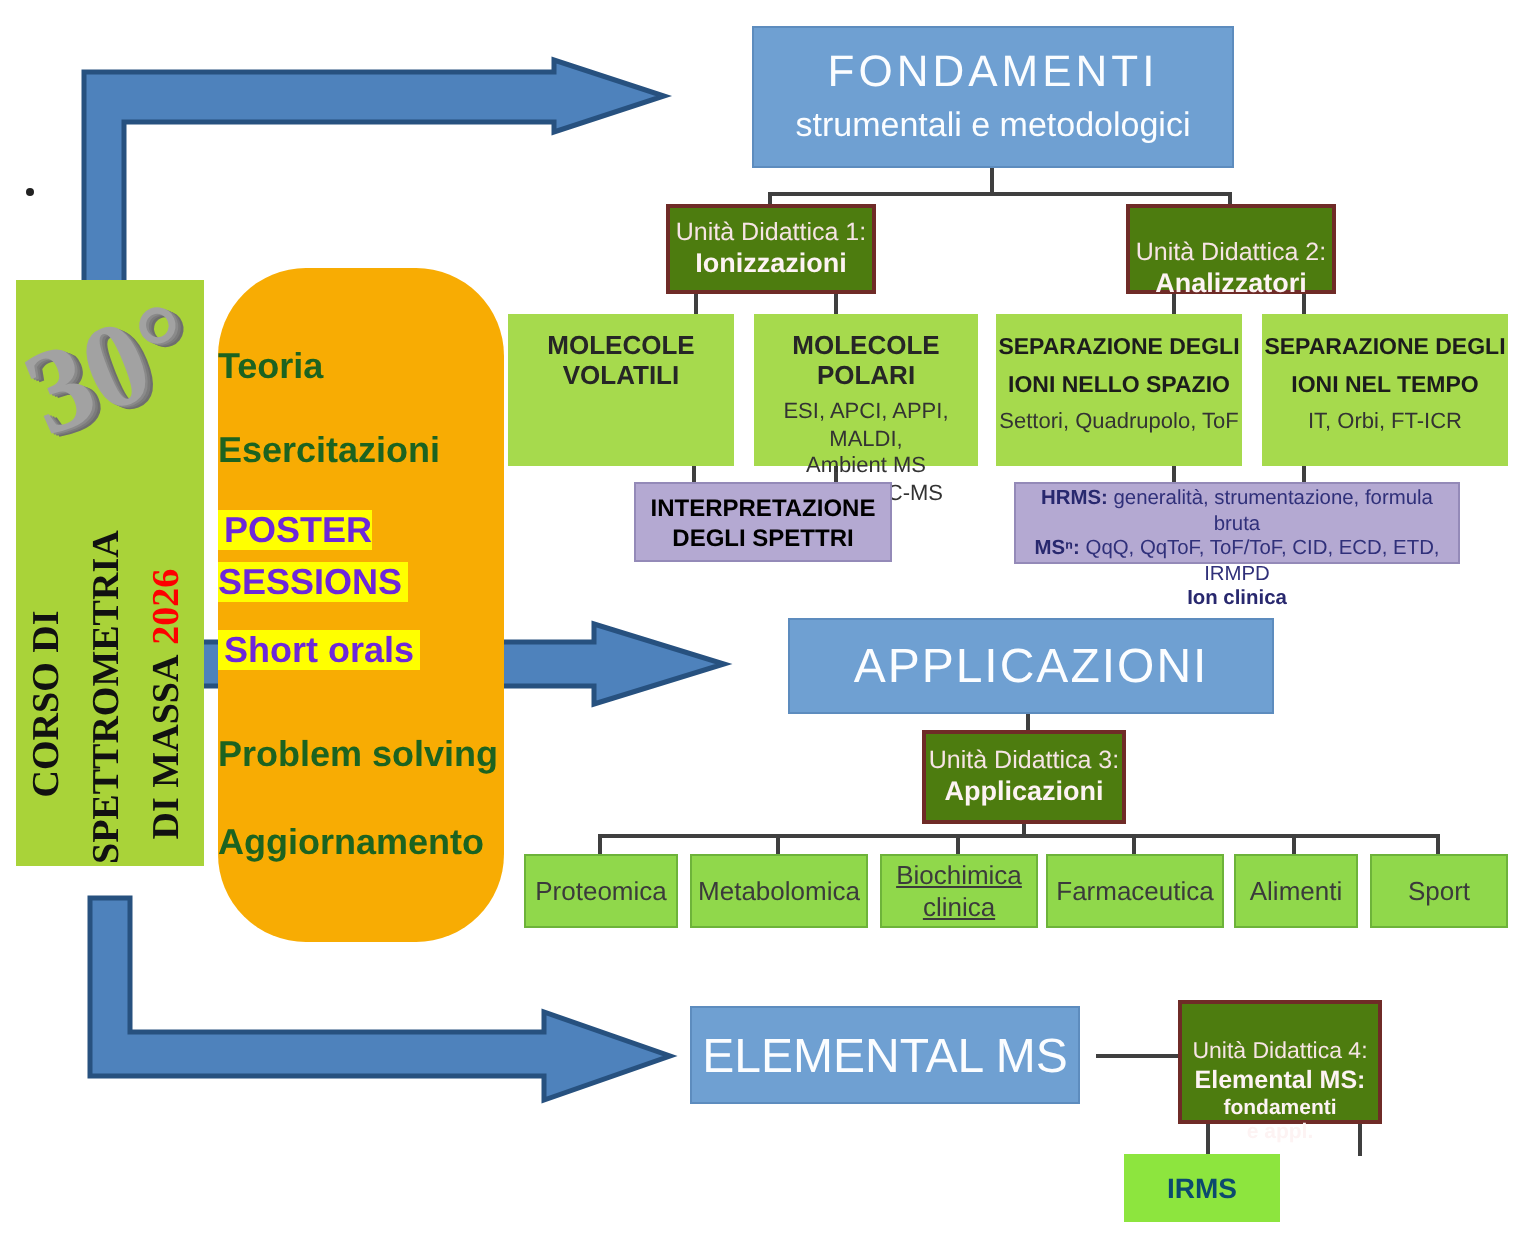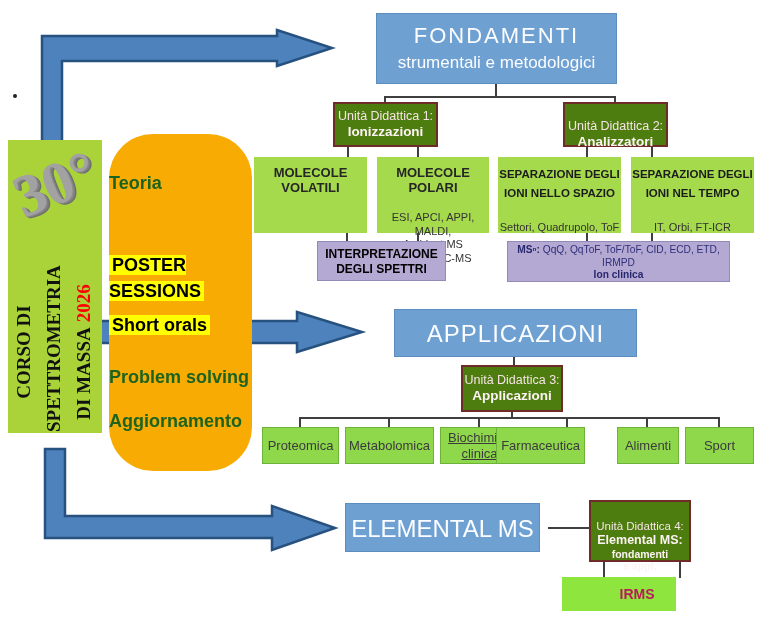--- a/index.html
+++ b/index.html
@@ -29,21 +29,21 @@
     text-align:center;line-height:30px;white-space:nowrap;
   }
   .course-title .year{color:#fe0000;margin-left:5px;}
   .stray-dot{left:13px;top:94px;width:4px;height:4px;border-radius:50%;background:#222;z-index:2;}
   
   .activities{
     left:109px;top:134px;width:143px;height:337px;background:#f8ac03;border-radius:44px;z-index:3;
   }
   .activity{position:absolute;left:0;width:100%;text-align:left;font-weight:bold;font-size:18px;line-height:22px;}
   .act-green{color:#1c6320;}
-  .act-red{color:#000000;}
+  .act-red{color:#6d28d9;}
   .act-red .hl{background:#ffff00;padding:0 3px;white-space:pre-line;}
   .a1{top:38px;} .a2{top:80px;} .a3{top:118px;line-height:26px;} .a4{top:180px;} .a5{top:232px;} .a6{top:276px;}
   
   .bluebox{background:#6fa0d2;color:#fbfdff;text-align:center;z-index:4;border:1px solid rgba(40,80,130,0.25);box-sizing:border-box;}
   .fondamenti-box{left:376px;top:13px;width:241px;height:71px;}
   .fondamenti-box .t1{font-size:22px;letter-spacing:2px;margin-top:9px;}
   .fondamenti-box .t2{font-size:17px;margin-top:4px;}
   .applicazioni-box{left:394px;top:309px;width:243px;height:48px;font-size:24px;letter-spacing:1px;line-height:48px;}
   .elemental-box{left:345px;top:503px;width:195px;height:49px;font-size:24px;line-height:49px;}
   
@@ -55,41 +55,41 @@
   .redbox .l2{font-size:13.5px;font-weight:bold;color:#fdf3f3;line-height:16px;}
   .unit1{left:333px;top:102px;width:105px;height:45px;padding-top:5px;}
   .unit2{left:563px;top:102px;width:105px;height:45px;padding-top:15px;}
   .unit3{left:461px;top:365px;width:102px;height:47px;padding-top:6px;}
   .unit4{left:589px;top:500px;width:102px;height:62px;padding-top:17px;}
   .unit4 .l1{font-size:11.5px;line-height:14px;}
   .unit4 .l2{font-size:12.5px;line-height:15px;}
   .unit4 .l3{font-size:10.5px;line-height:12px;font-weight:bold;color:#fdf3f3;white-space:pre-line;}
   
   .g1{background:#a6da4d;z-index:4;text-align:center;top:157px;height:76px;box-sizing:border-box;padding-top:8px;}
-  .g1 .ti{font-weight:bold;font-size:13px;color:#262626;line-height:15px;white-space:pre-line;margin-bottom:16px;}
-  .g1 .ti-sm{font-weight:bold;font-size:11.5px;color:#1c1c1c;line-height:19px;white-space:pre-line;margin-bottom:18px;}
+  .g1 .ti{font-weight:bold;font-size:13px;color:#262626;line-height:15px;white-space:pre-line;margin-bottom:5px;}
+  .g1 .ti-sm{font-weight:bold;font-size:11.5px;color:#1c1c1c;line-height:19px;white-space:pre-line;margin-bottom:2px;}
   .g1 .su{font-size:11px;color:#333;line-height:13.5px;white-space:pre-line;}
   .volatili{left:254px;width:113px;}
   .polari{left:377px;width:112px;}
   .spazio{left:498px;width:123px;}
   .tempo{left:631px;width:123px;}
   
   .purple{background:#b4a9d2;border:1px solid #948ab8;box-sizing:border-box;z-index:4;text-align:center;color:#000000;}
   .interp{left:317px;top:241px;width:129px;height:40px;font-weight:bold;font-size:12px;line-height:15px;padding-top:5px;white-space:pre-line;}
   .hrms{left:507px;top:241px;width:223px;height:41px;font-size:10.2px;line-height:12.5px;padding-top:2px;color:#30307a;}
   .hrms b{color:#28286e;}
   
   .g2{background:#90d84b;border:1px solid #6db33a;box-sizing:border-box;z-index:4;text-align:center;
       top:427px;height:37px;font-size:13px;color:#3b3b3b;line-height:35px;}
   .g2.two{line-height:16px;padding-top:2px;white-space:pre-line;}
   .f1{left:262px;width:77px;} .f2{left:345px;width:89px;} .f3{left:440px;width:79px;text-decoration:underline;}
-  .f4{left:496px;width:89px;} .f5{left:617px;width:62px;} .f6{left:685px;width:69px;}
+  .f4{left:523px;width:89px;} .f5{left:617px;width:62px;} .f6{left:685px;width:69px;}
   
   .g3{background:#8de53e;z-index:4;text-align:center;top:577px;height:34px;
-      font-weight:bold;font-size:14px;color:#be185d;line-height:34px;padding-left:36px;}
+      font-weight:bold;font-size:14px;color:#0c4a6e;line-height:34px;}
   .e1{left:562px;width:78px;} .e2{left:652px;width:80px;}
 </style>
 </head>
 <body>
 
 <div class="stage">
 
   <svg class="arrows" width="758" height="620" viewBox="0 0 758 620">
     <polygon class="arrow" points="42,36 277,36 277,30 332,48 277,66 277,61 62,61 62,142 42,142"></polygon>
     <polygon class="arrow" points="95,321 297,321 297,312 362,332 297,352 297,343 95,343"></polygon>
@@ -127,20 +127,21 @@
     <div class="edition">30°</div>
     <div class="course-title">
       <div>CORSO DI</div>
       <div>SPETTROMETRIA</div>
       <div><span>DI MASSA</span><span class="year">2026</span></div>
     </div>
   </div>
 
   <div class="abs activities">
     <div class="activity act-green a1">Teoria</div>
+    <div class="activity act-green a2">Esercitazioni</div>
     <div class="activity act-red a3"><span class="hl">POSTER
 SESSIONS</span></div>
     <div class="activity act-red a4"><span class="hl">Short orals</span></div>
     <div class="activity act-green a5">Problem solving</div>
     <div class="activity act-green a6">Aggiornamento</div>
   </div>
 
   <div class="abs bluebox fondamenti-box">
     <div class="t1">FONDAMENTI</div>
     <div class="t2">strumentali e metodologici</div>
@@ -173,20 +174,21 @@
   </div>
   <div class="abs g1 tempo">
     <div class="ti-sm">SEPARAZIONE DEGLI
 IONI NEL TEMPO</div>
     <div class="su">IT, Orbi, FT-ICR</div>
   </div>
 
   <div class="abs purple interp">INTERPRETAZIONE
 DEGLI SPETTRI</div>
   <div class="abs purple hrms">
+    <div><b>HRMS:</b><span> generalità, strumentazione, formula bruta</span></div>
     <div><b>MSⁿ:</b><span> QqQ, QqToF, ToF/ToF, CID, ECD, ETD, IRMPD</span></div>
     <div><b>Ion clinica</b></div>
   </div>
 
   <div class="abs bluebox applicazioni-box">APPLICAZIONI</div>
   <div class="abs redbox unit3">
     <div class="l1">Unità Didattica 3:</div>
     <div class="l2">Applicazioni</div>
   </div>
   <div class="abs g2 f1">Proteomica</div>

